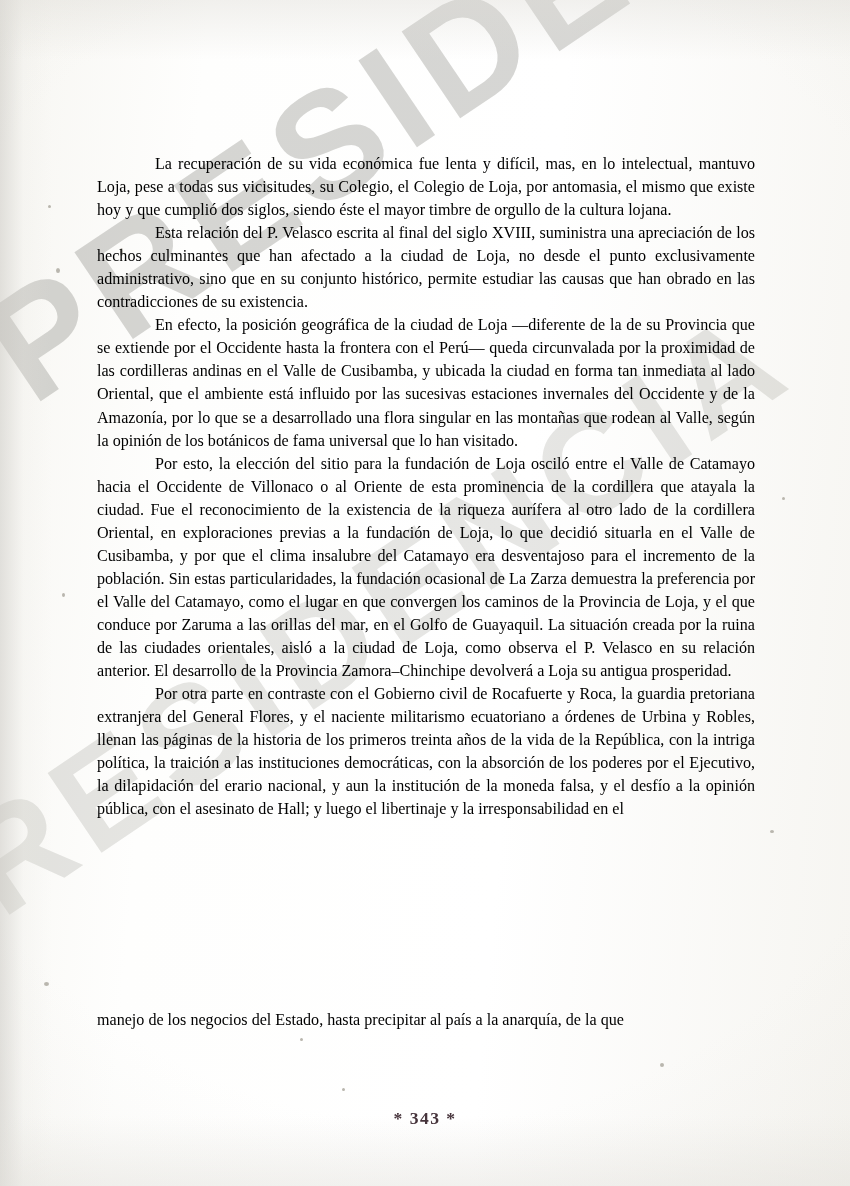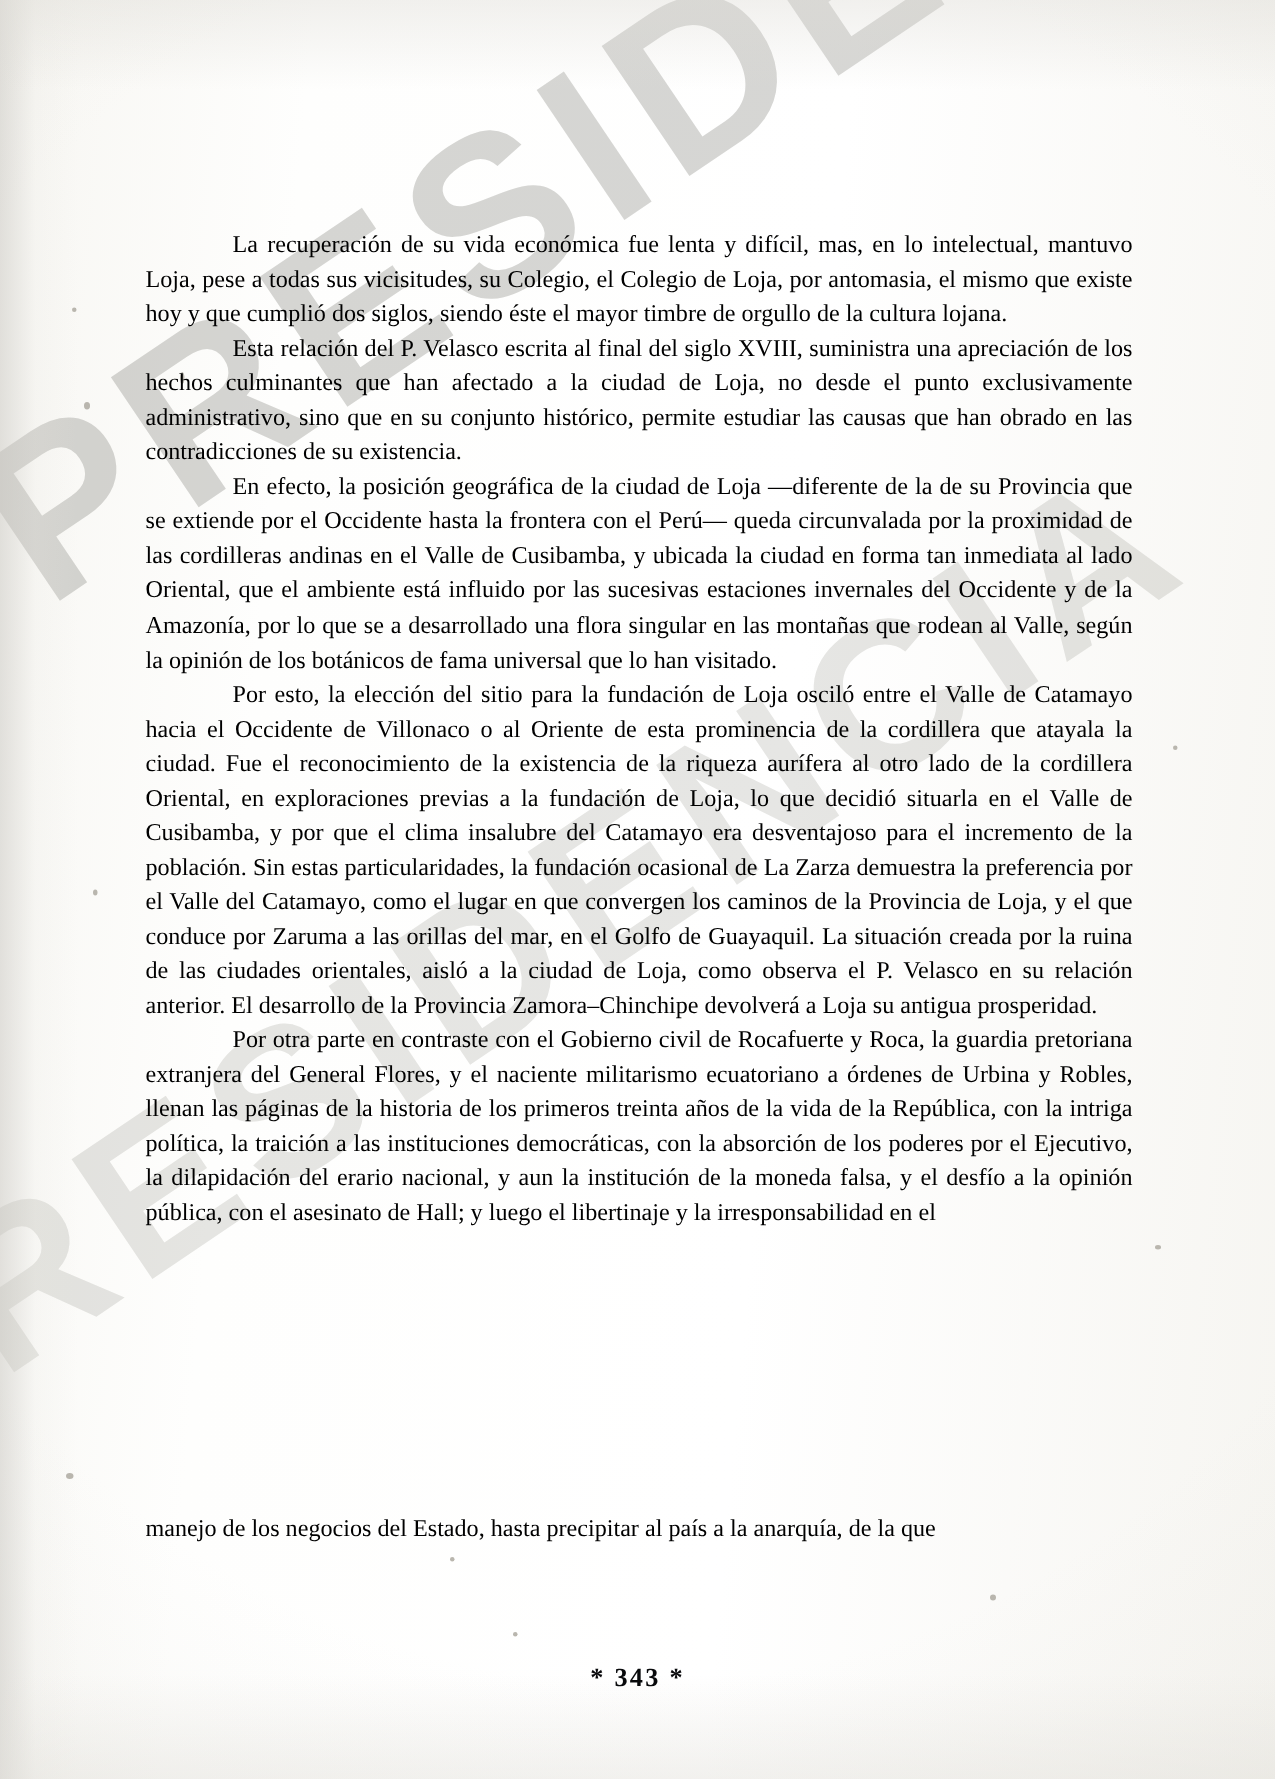--- a/index.html
+++ b/index.html
@@ -113,21 +113,21 @@
 
   .folio {
     position: absolute;
     left: 0;
     right: 0;
     top: 1108px;
     text-align: center;
     font-size: 17.5px;
     font-weight: bold;
     letter-spacing: 1.5px;
-    color: #0f172a;
+    color: #be185d;
   }
 
   
   .ink {
     filter: contrast(1.13) saturate(0.1);
   }
 </style>
 </head>
 <body>
 

